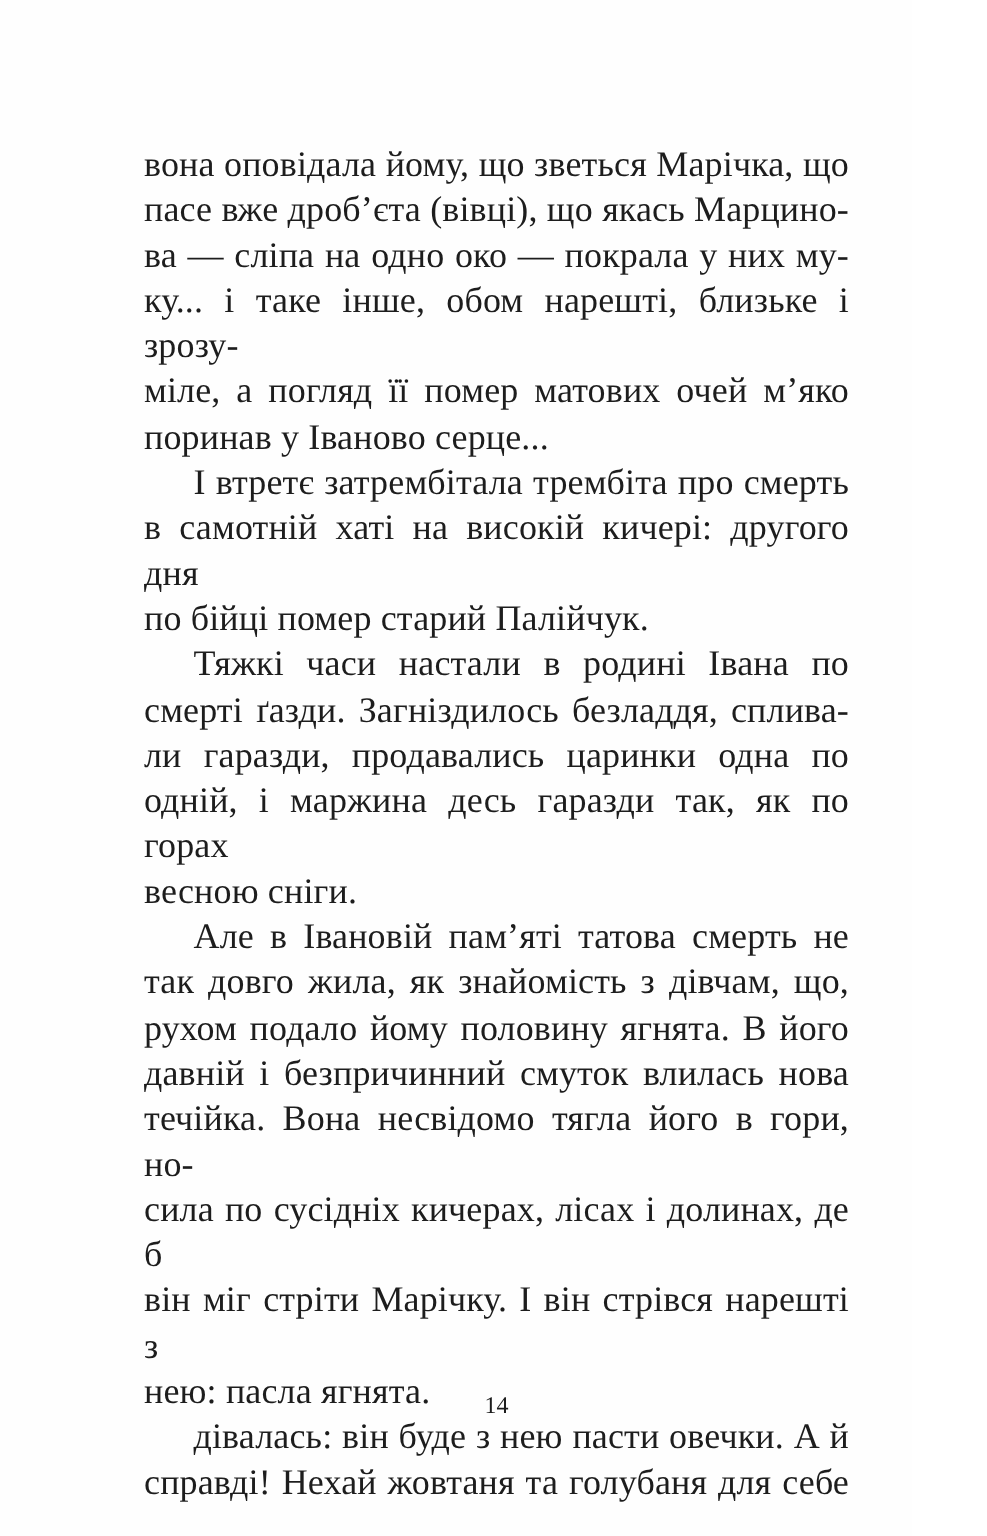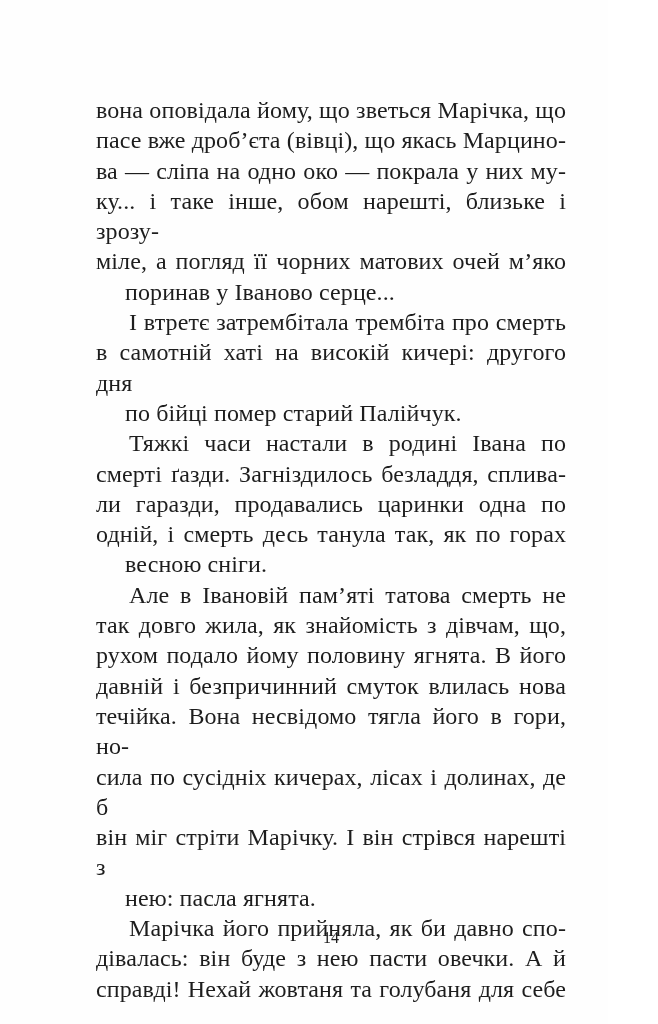--- a/index.html
+++ b/index.html
@@ -32,21 +32,20 @@
   }
   .line {
     display: block;
     white-space: normal;
     text-align: justify;
     text-align-last: justify;
   }
   .line.end {
     text-align: left;
     text-align-last: left;
-    margin-left: 29px;
   }
   .para.indent .line:first-child {
     text-indent: 33px;
   }
   .folio {
     position: absolute;
     left: 96px;
     top: 924px;
     width: 470px;
     text-align: center;
@@ -58,51 +57,50 @@
 <body>
 
 <div class="page">
   <main class="text-block">
 
     <p class="para">
       <span class="line">вона оповідала йому, що зветься Марічка, що</span>
       <span class="line">пасе вже дроб’єта (вівці), що якась Марцино-</span>
       <span class="line">ва — сліпа на одно око — покрала у них му-</span>
       <span class="line">ку... і таке інше, обом нарешті, близьке і зрозу-</span>
-      <span class="line">міле, а погляд її чорних матових очей м’яко</span>
+      <span class="line">міле, а погляд її помер матових очей м’яко</span>
       <span class="line end">поринав у Іваново серце...</span>
     </p>
 
     <p class="para indent">
       <span class="line">І втретє затрембітала трембіта про смерть</span>
       <span class="line">в самотній хаті на високій кичері: другого дня</span>
       <span class="line end">по бійці помер старий Палійчук.</span>
     </p>
 
     <p class="para indent">
       <span class="line">Тяжкі часи настали в родині Івана по</span>
       <span class="line">смерті ґазди. Загніздилось безладдя, сплива-</span>
       <span class="line">ли гаразди, продавались царинки одна по</span>
-      <span class="line">одній, і смерть десь танула так, як по горах</span>
+      <span class="line">одній, і маржина десь гаразди так, як по горах</span>
       <span class="line end">весною сніги.</span>
     </p>
 
     <p class="para indent">
       <span class="line">Але в Івановій пам’яті татова смерть не</span>
       <span class="line">так довго жила, як знайомість з дівчам, що,</span>
       <span class="line">рухом подало йому половину ягнята. В його</span>
       <span class="line">давній і безпричинний смуток влилась нова</span>
       <span class="line">течійка. Вона несвідомо тягла його в гори, но-</span>
       <span class="line">сила по сусідніх кичерах, лісах і долинах, де б</span>
       <span class="line">він міг стріти Марічку. І він стрівся нарешті з</span>
       <span class="line end">нею: пасла ягнята.</span>
     </p>
 
     <p class="para indent">
-      <span class="line">Марічка його прийняла, як би давно спо-</span>
       <span class="line">дівалась: він буде з нею пасти овечки. А й</span>
       <span class="line">справді! Нехай жовтаня та голубаня для себе</span>
     </p>
 
   </main>
 
   <div class="folio">14</div>
 </div>
 
 </body></html>

